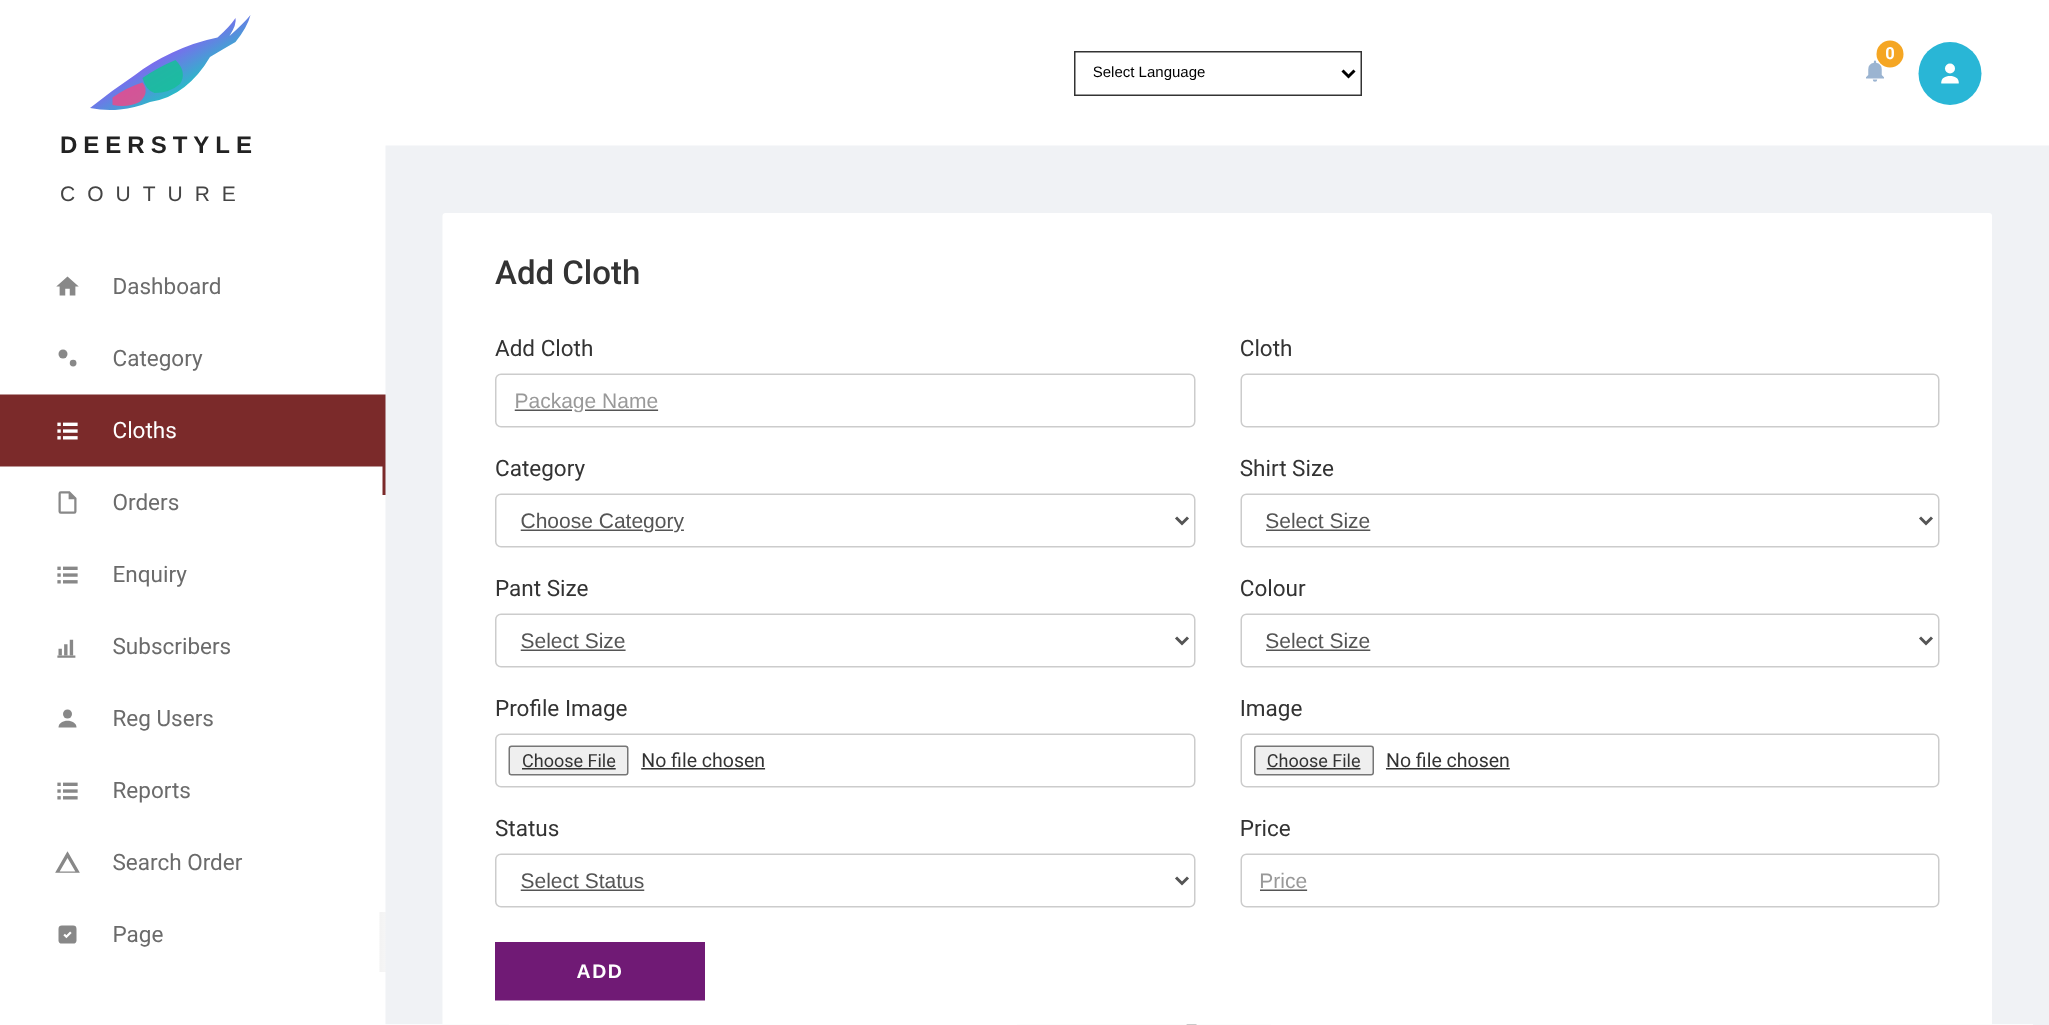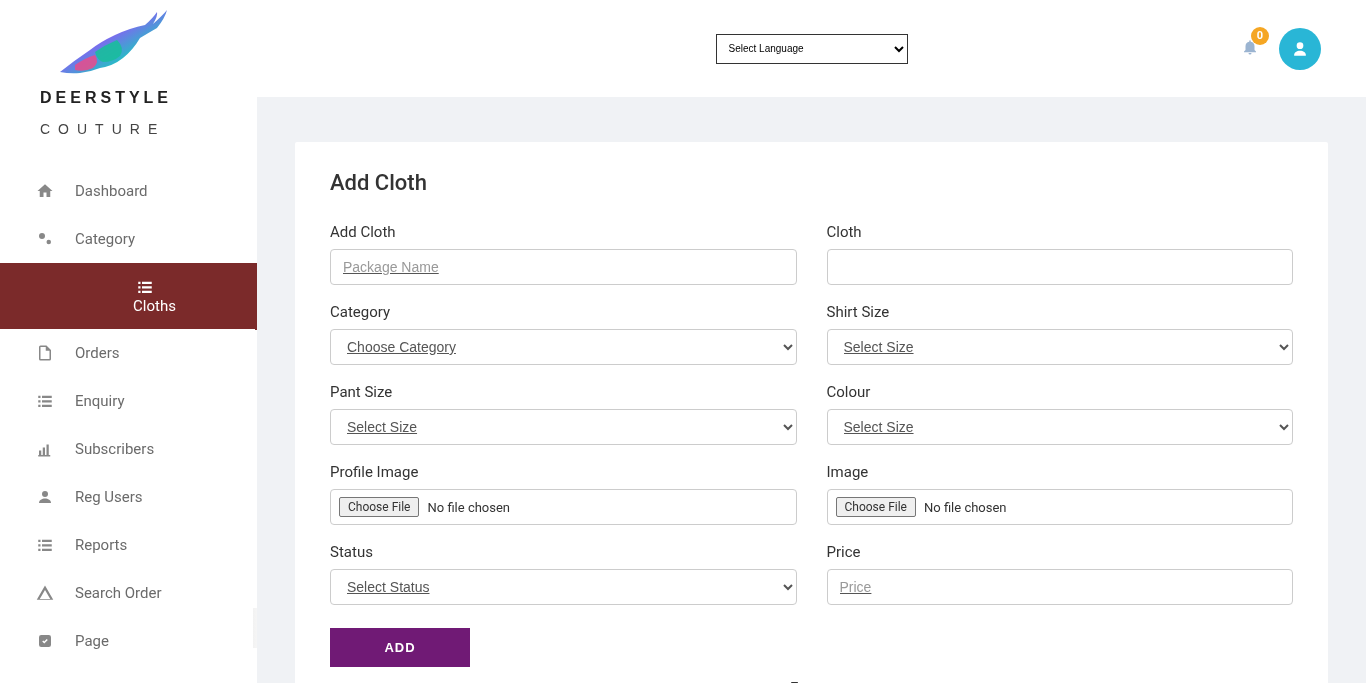--- a/index.html
+++ b/index.html
@@ -72,21 +72,20 @@
       position: absolute;
       right: 15px;
       color: #888;
       font-size: 16px;
     }
     .nav-item.active {
       background: #7b2a2a;
       color: #fff;
       border-radius: 0 30px 30px 0;
       margin-right: -2px;
-      flex-direction: column;
     }
     .nav-item.active .icon svg {
       fill: #fff;
     }
     .nav-item.active .chevron {
       color: #fff;
     }
     .active-tab-marker {
       position: absolute;
       left: 255px;
@@ -209,20 +208,21 @@
       appearance: auto;
     }
     .file-wrap {
       border: 1px solid #ccc;
       border-radius: 4px;
       padding: 5px 8px;
       height: 36px;
       display: flex;
       align-items: center;
       font-size: 13px;
+      text-decoration: underline;
     }
     .file-btn {
       border: 1px solid #767676;
       background: #efefef;
       padding: 2px 8px;
       font-size: 12px;
       border-radius: 2px;
       margin-right: 8px;
       cursor: pointer;
     }

